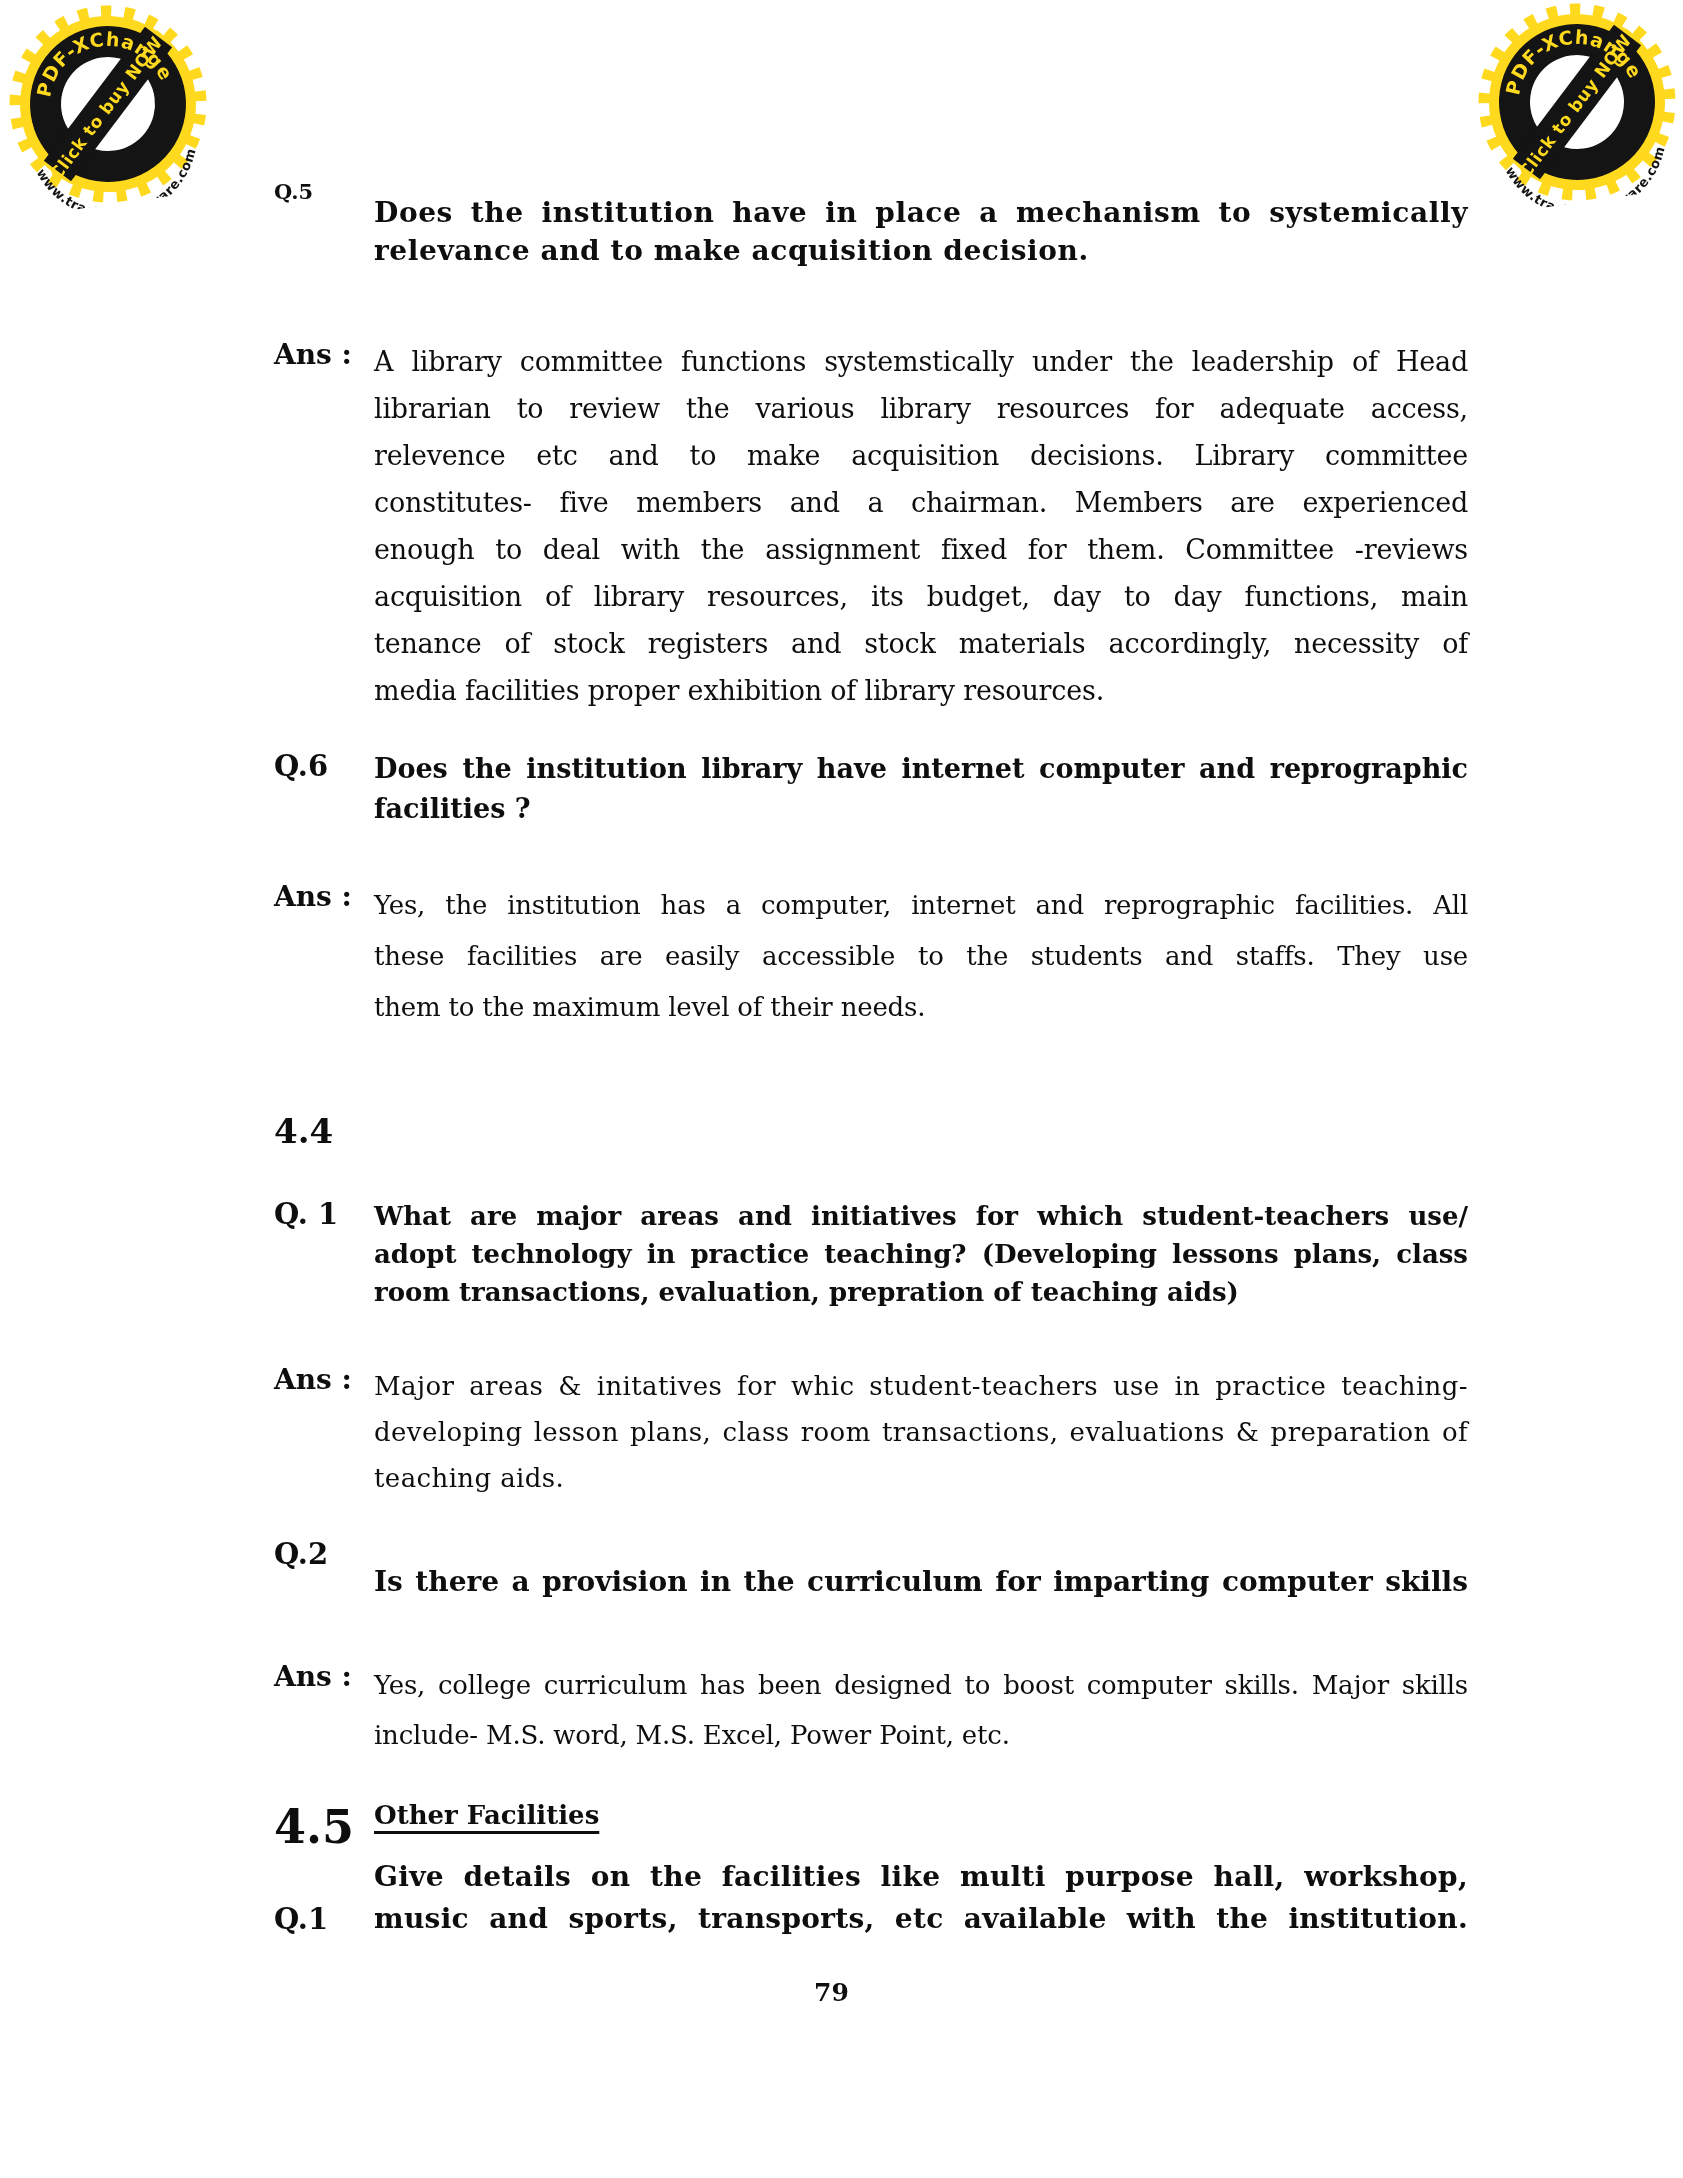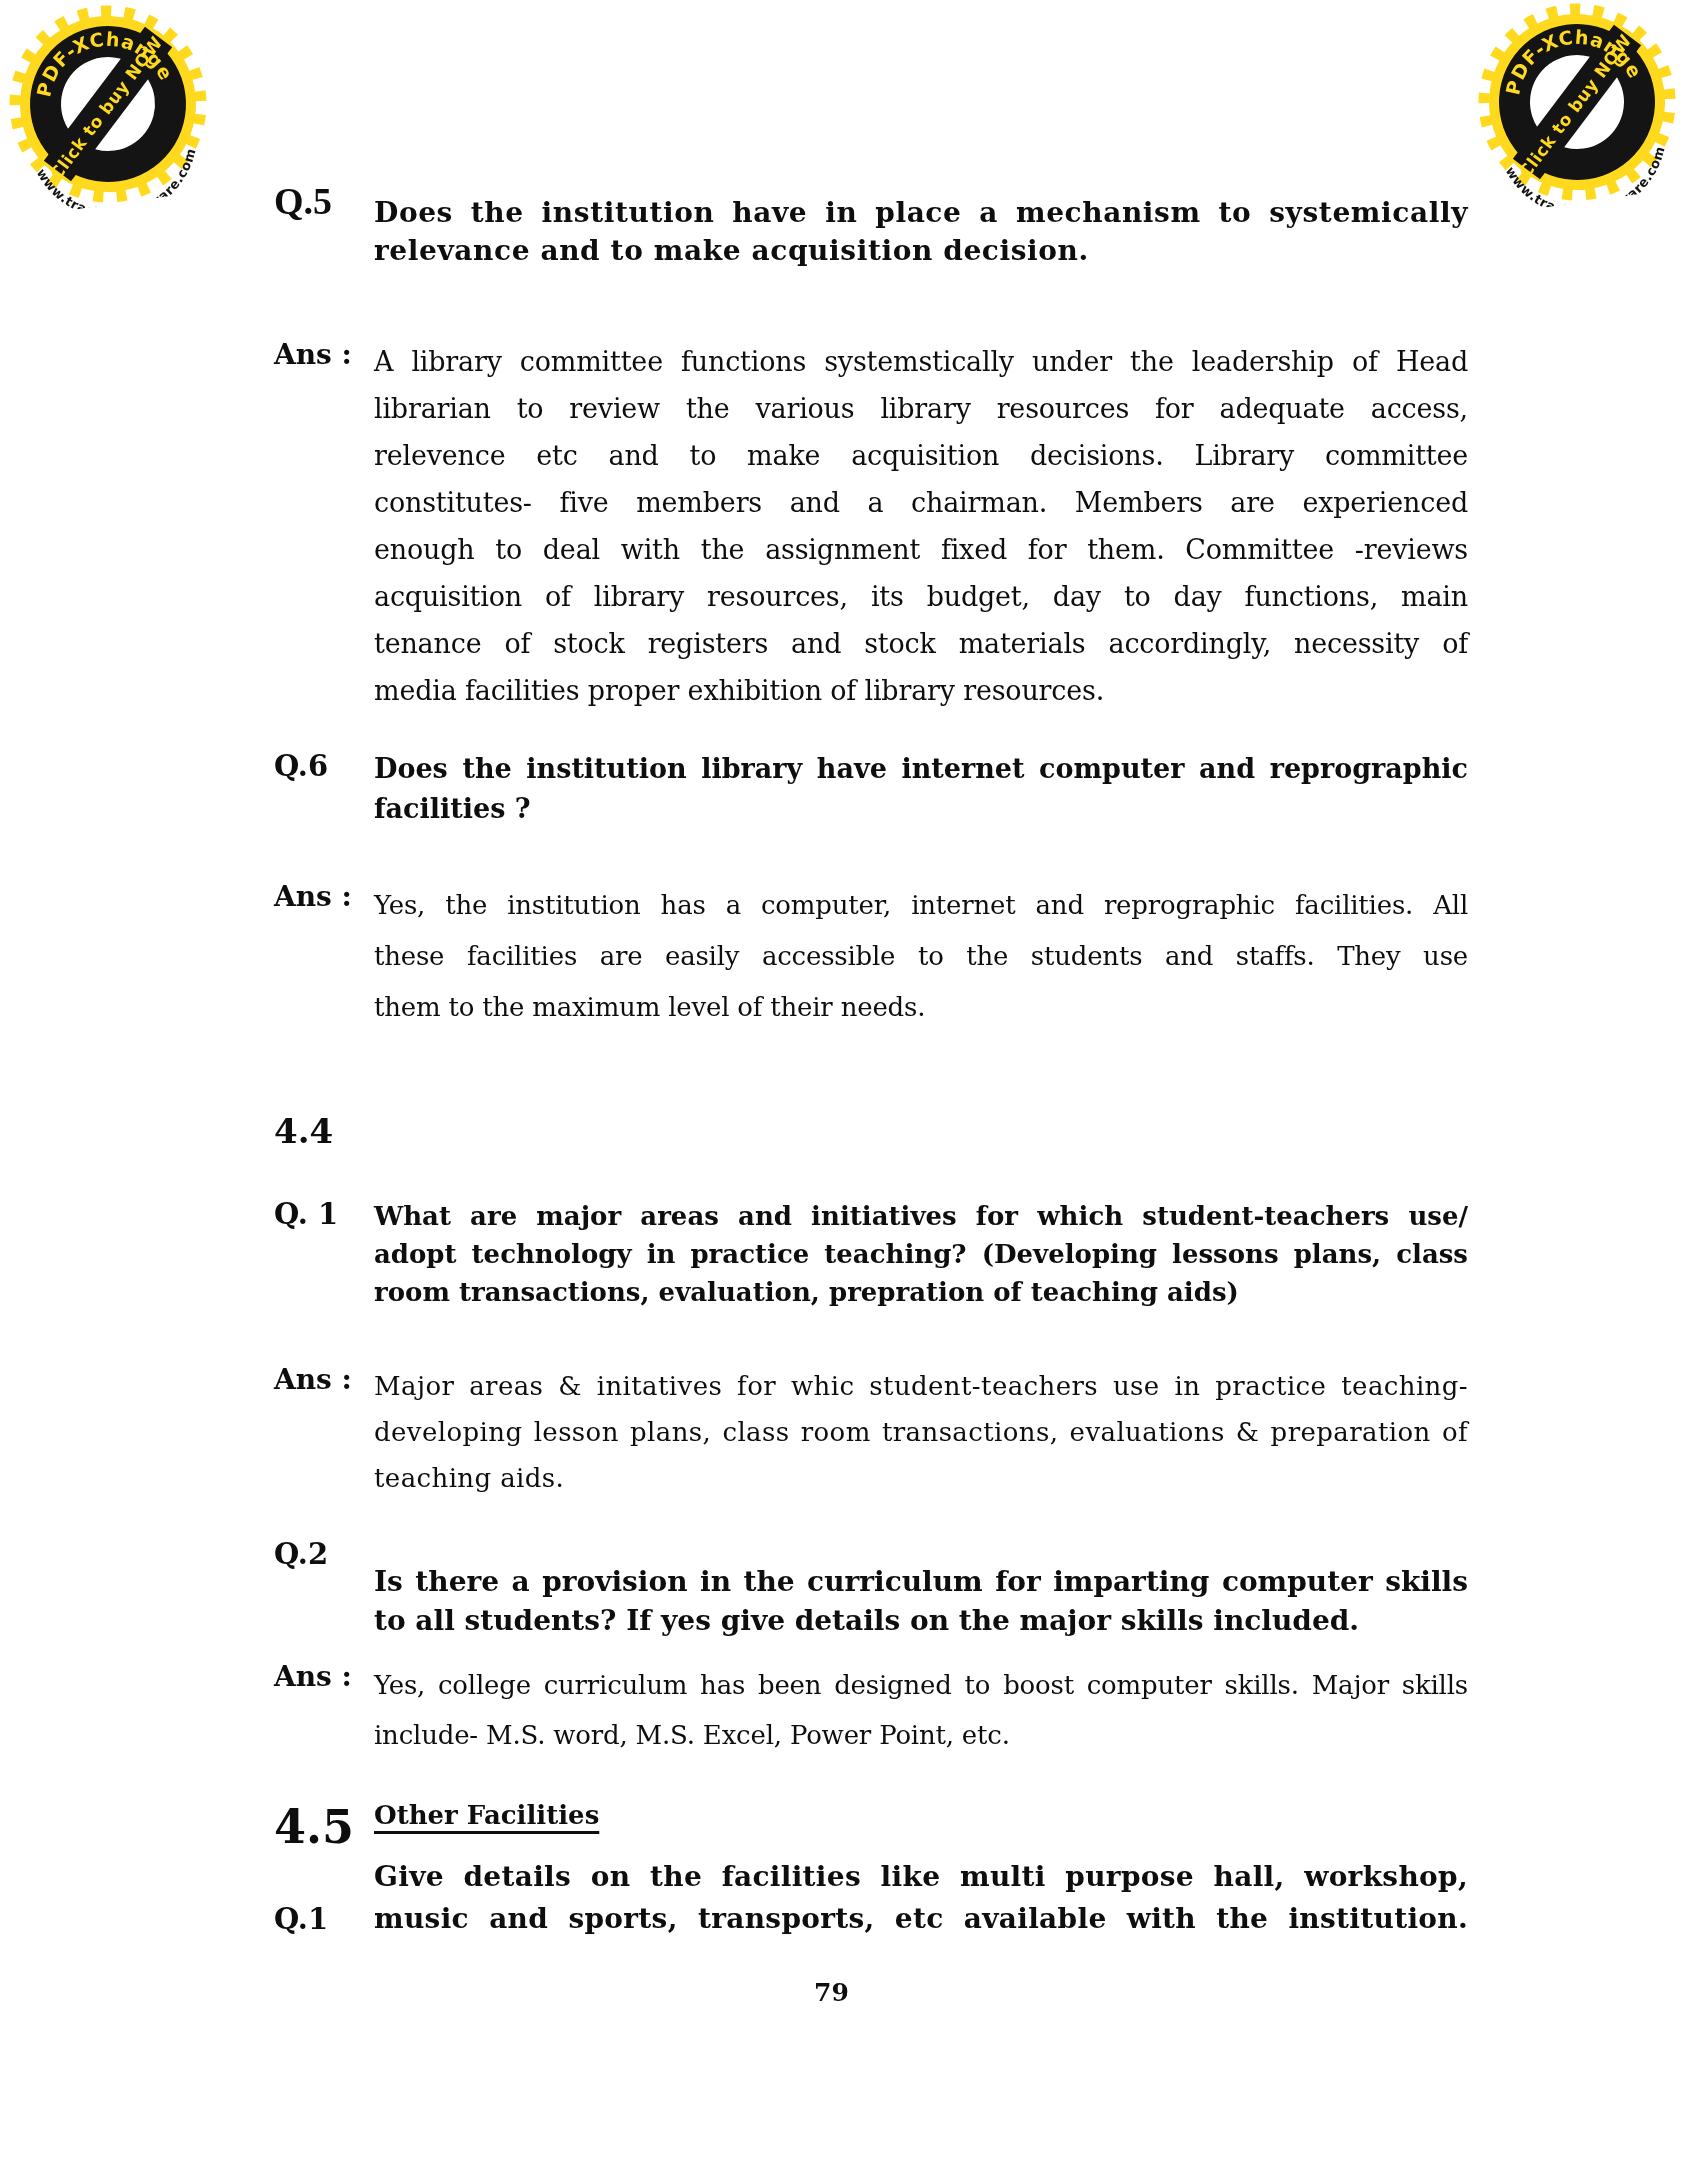--- a/index.html
+++ b/index.html
@@ -18,21 +18,21 @@
   
   .block{position:absolute;left:274px;width:1194px;}
   .block .lbl{position:absolute;left:0;top:0;font-weight:bold;white-space:nowrap;}
   .block .txt{margin-left:100px;width:1094px;}
   .jline{text-align:justify;text-align-last:justify;white-space:nowrap;}
   .lline{text-align:left;white-space:nowrap;}
 
   .q .txt,.q .lbl{font-weight:bold;}
 
   #b-q5{top:179px}    #b-q5 .txt{font-size:28px;line-height:38px;letter-spacing:0.6px;margin-top:15px;}
-                      #b-q5 .lbl{font-size:38px;font-family:Liberation Serif, serif;}
+                      #b-q5 .lbl{font-size:21px;}
   #b-ans5{top:338px}  #b-ans5 .txt{font-size:27px;line-height:47px;letter-spacing:-0.2px;}
                       #b-ans5 .lbl{font-size:28px;}
   #b-q6{top:749px}    #b-q6 .txt{font-size:27px;line-height:40px;}
                       #b-q6 .lbl{font-size:29px;}
   #b-ans6{top:880px}  #b-ans6 .txt{font-size:26px;line-height:51px;letter-spacing:-0.2px;}
                       #b-ans6 .lbl{font-size:28px;}
   #b-s44{top:1111px}  #b-s44 .lbl{font-size:34px;}
   #b-q1a{top:1197px}  #b-q1a .txt{font-size:26px;line-height:38px;}
                       #b-q1a .lbl{font-size:29px;}
   #b-ans1a{top:1363px} #b-ans1a .txt{font-size:26px;line-height:46px;letter-spacing:0.4px;}
@@ -141,21 +141,20 @@
         <div class="jline">Major areas &amp; initatives for whic student-teachers use in practice teaching-</div>
         <div class="jline">developing lesson plans, class room transactions, evaluations &amp; preparation of</div>
         <div class="lline">teaching aids.</div>
       </div>
   </div>
 
   <div class="block q" id="b-q2">
     <span class="lbl">Q.2</span>
     <div class="txt">
         <div class="jline">Is there a provision in the curriculum for imparting computer skills</div>
-        <div class="lline">to all students? If yes give details on the major skills included.</div>
       </div>
   </div>
 
   <div class="block" id="b-ans2">
     <span class="lbl">Ans :</span>
     <div class="txt">
         <div class="jline">Yes, college curriculum has been designed to boost computer skills. Major skills</div>
         <div class="lline">include- M.S. word, M.S. Excel, Power Point, etc.</div>
       </div>
   </div>

